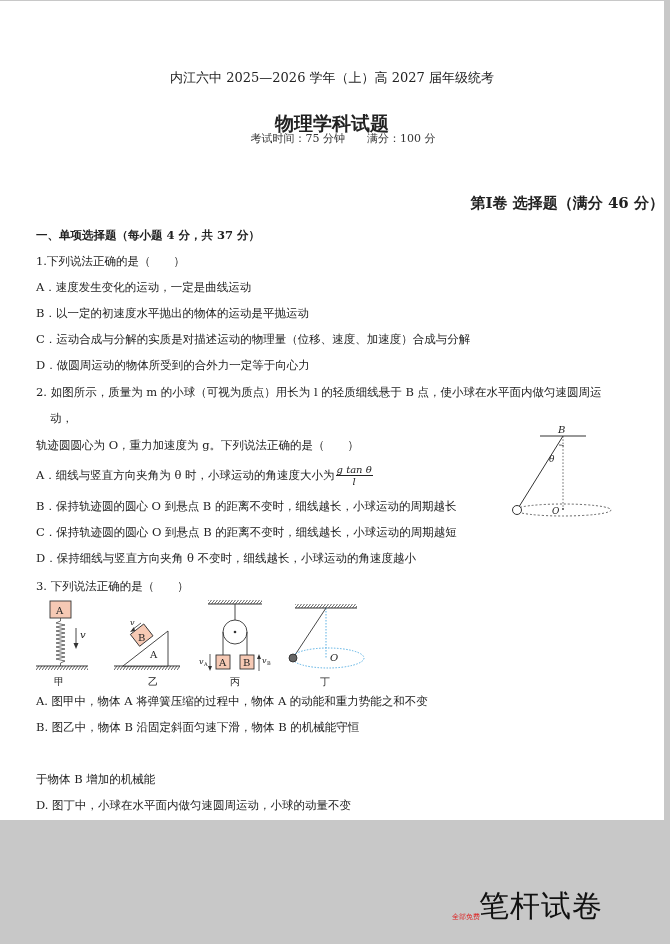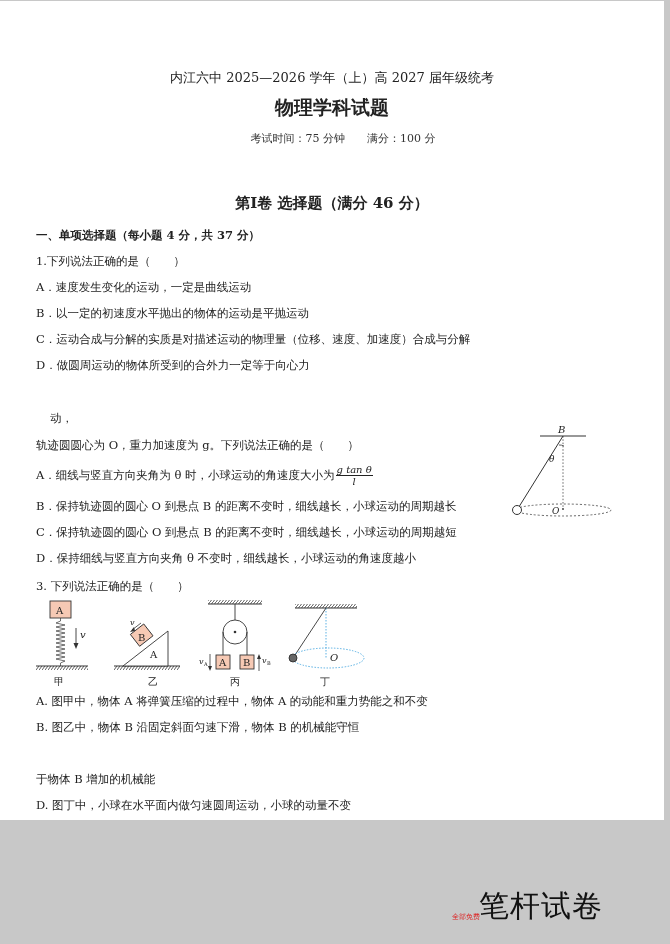--- a/index.html
+++ b/index.html
@@ -3,50 +3,51 @@
 <meta charset="utf-8">
 <style>
   html, body { margin:0; padding:0; }
   body { width:670px; height:944px; background:#c8c8c8; position:relative; overflow:hidden;
          font-family:"DejaVu Serif","Liberation Serif",serif; color:#222; }
   .page { position:absolute; left:0; top:1px; width:664px; height:819px; background:#fff; }
   .abs { position:absolute; white-space:nowrap; }
   .hdr { font-size:13px; left:0; width:664px; text-align:center; }
   .title { font-size:19px; font-weight:bold; left:0; width:664px; text-align:center; }
   .sub { font-size:11px; left:0; width:664px; text-align:center; color:#333;margin-left:11px; }
-  .sec { font-size:15px; font-weight:bold; left:0; width:664px; text-align:center; }
+  .sec { font-size:15px; font-weight:bold; left:0; width:664px; text-align:right; }
   .sec2 { font-size:11.5px; font-weight:bold; left:36px; }
   .line { font-size:11.5px; left:36px; color:#222; }
   .ind { left:50px; }
   .frac { display:inline-block; vertical-align:middle; text-align:center; font-size:10px; margin-left:1px; font-style:italic; }
   .frac .num { border-bottom:1px solid #222; padding:0 1px; display:block; }
   .frac .den { display:block; }
   .wm-cn { font-family:"DejaVu Sans","Liberation Sans",sans-serif; font-size:30px; color:#111; left:479px; top:885px; letter-spacing:1px; }
   .wm-url { font-family:"DejaVu Sans Mono","Liberation Mono",monospace; font-size:15px; color:#111; left:453px; top:920px; }
   .wm-free { font-family:"DejaVu Sans","Liberation Sans",sans-serif; font-size:7px; color:#d22; left:452px; top:911px; }
   svg text { font-family:"DejaVu Serif","Liberation Serif",serif; }
 </style>
 </head>
 <body>
 
 <div class="page">
 
   <div class="abs hdr" style="top:68px;">内江六中 2025—2026 学年（上）高 2027 届年级统考</div>
-  <div class="abs title" style="top:94px;">物理学科试题</div>
+  <div class="abs title" style="top:110px;">物理学科试题</div>
   <div class="abs sub" style="top:130px;">考试时间：75 分钟　　满分：100 分</div>
 
   <div class="abs sec" style="top:193px;">第Ⅰ卷  选择题（满分  46 分）</div>
   <div class="abs sec2" style="top:227px;">一、单项选择题（每小题 4 分，共 37 分）</div>
 
   <div class="abs line" style="top:253px;">1.下列说法正确的是（　　）</div>
   <div class="abs line" style="top:279px;">A．速度发生变化的运动，一定是曲线运动</div>
   <div class="abs line" style="top:305px;">B．以一定的初速度水平抛出的物体的运动是平抛运动</div>
   <div class="abs line" style="top:331px;">C．运动合成与分解的实质是对描述运动的物理量（位移、速度、加速度）合成与分解</div>
   <div class="abs line" style="top:357px;">D．做圆周运动的物体所受到的合外力一定等于向心力</div>
 
+  <div class="abs line" style="top:384px;">2. 如图所示，质量为 m 的小球（可视为质点）用长为 l 的轻质细线悬于 B 点，使小球在水平面内做匀速圆周运</div>
   <div class="abs line ind" style="top:410px;">动，</div>
   <div class="abs line" style="top:463px;">
     <span>A．细线与竖直方向夹角为 θ 时，小球运动的角速度大小为</span><span class="frac"><span class="num">g tan θ</span><span class="den">l</span></span>
   </div>
   <div class="abs line" style="top:437px;">轨迹圆圆心为 O，重力加速度为 g。下列说法正确的是（　　）</div>
   <div class="abs line" style="top:498px;">B．保持轨迹圆的圆心 O 到悬点 B 的距离不变时，细线越长，小球运动的周期越长</div>
   <div class="abs line" style="top:524px;">C．保持轨迹圆的圆心 O 到悬点 B 的距离不变时，细线越长，小球运动的周期越短</div>
   <div class="abs line" style="top:550px;">D．保持细线与竖直方向夹角 θ 不变时，细线越长，小球运动的角速度越小</div>
 
   <svg class="abs" style="left:505px;top:421px;" width="110" height="96" viewBox="0 0 110 96">

